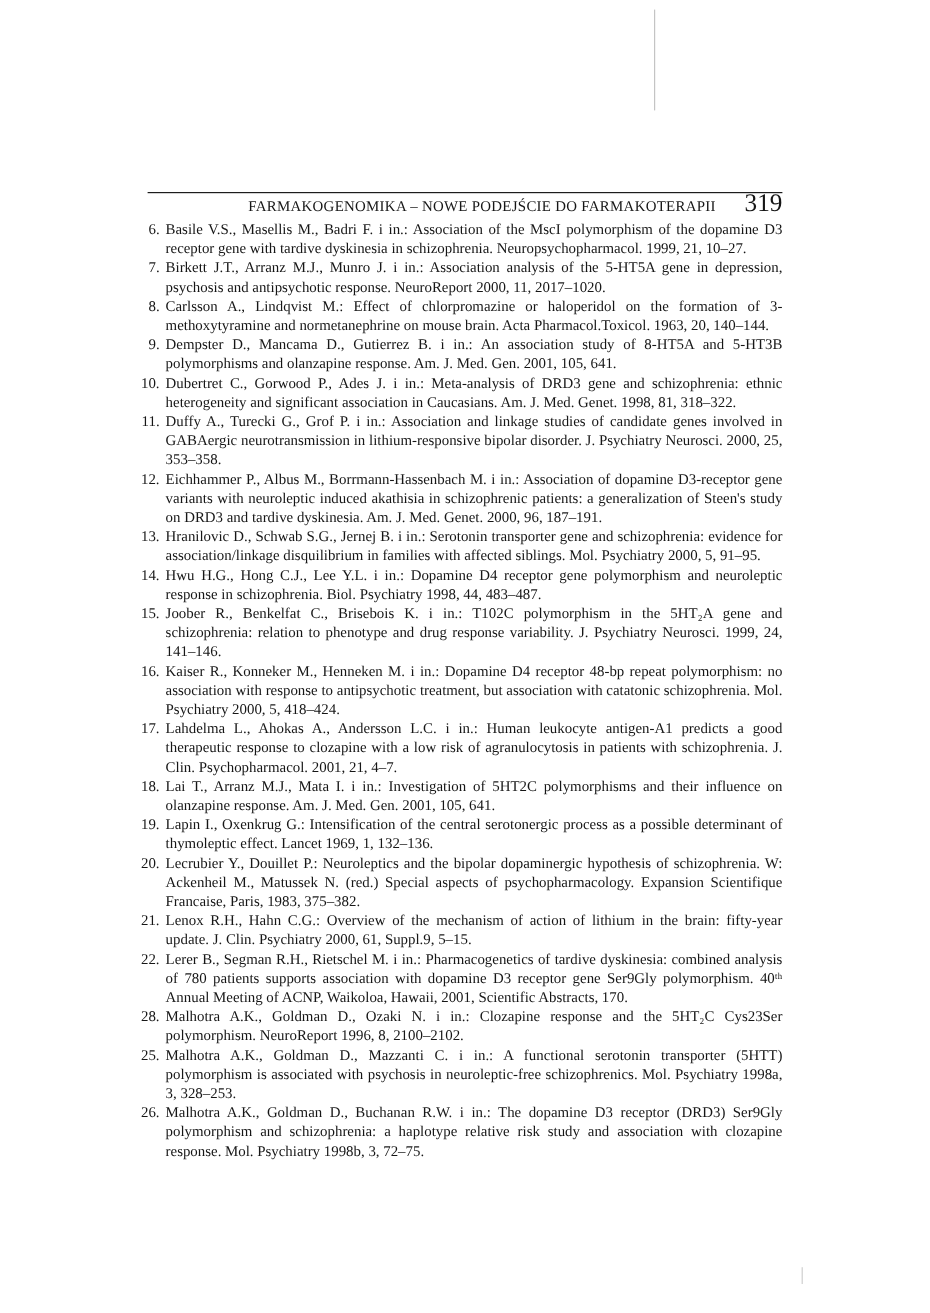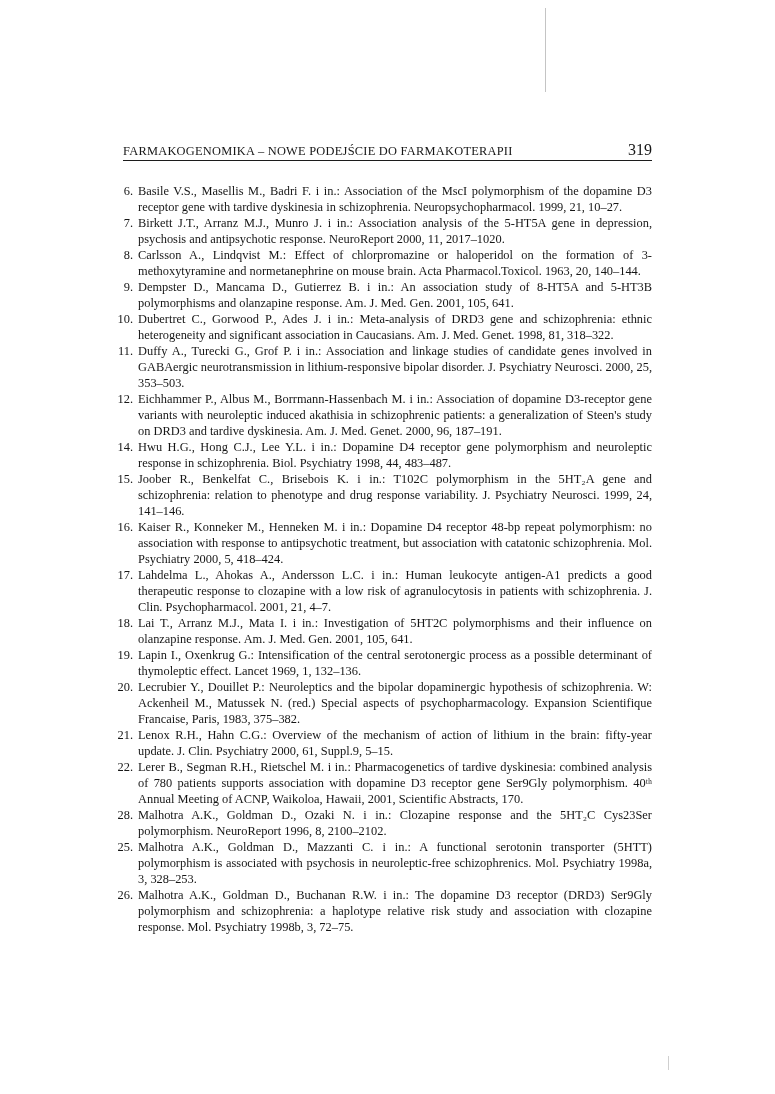--- a/index.html
+++ b/index.html
@@ -11,34 +11,35 @@
       position: relative;
       overflow: hidden;
     }
     .page {
       position: absolute;
       inset: 0;
       background: #ffffff;
     }
     .header {
       position: absolute;
-      top: 141px;
+      top: 157px;
       left: 123px;
       right: 123px;
       display: flex;
-      justify-content: space-between;
+      justify-content: flex-end;
       align-items: baseline;
+      gap: 24px;
     }
     .header-title {
       font-size: 12.4px;
       letter-spacing: 0.25px;
       white-space: nowrap;
     }
     .page-number {
-      font-size: 16px;
+      font-size: 21px;
     }
     .rule {
       position: absolute;
       top: 160px;
       left: 123px;
       right: 123px;
       border-top: 1.2px solid #1c1c1c;
     }
     .refs {
       position: absolute;
@@ -109,25 +110,29 @@
     <div class="ref">
       <span class="ref-num">9.</span>
       <span class="ref-text">Dempster D., Mancama D., Gutierrez B. i in.: An association study of 8-HT5A and 5-HT3B polymorphisms and olanzapine response. Am. J. Med. Gen. 2001, 105, 641.</span>
     </div>
     <div class="ref">
       <span class="ref-num">10.</span>
       <span class="ref-text">Dubertret C., Gorwood P., Ades J. i in.: Meta-analysis of DRD3 gene and schizophrenia: ethnic heterogeneity and significant association in Caucasians. Am. J. Med. Genet. 1998, 81, 318–322.</span>
     </div>
     <div class="ref">
       <span class="ref-num">11.</span>
-      <span class="ref-text">Duffy A., Turecki G., Grof P. i in.: Association and linkage studies of candidate genes involved in GABAergic neurotransmission in lithium-responsive bipolar disorder. J. Psychiatry Neurosci. 2000, 25, 353–503.</span>
+      <span class="ref-text">Duffy A., Turecki G., Grof P. i in.: Association and linkage studies of candidate genes involved in GABAergic neurotransmission in lithium-responsive bipolar disorder. J. Psychiatry Neurosci. 2000, 25, 353–358.</span>
     </div>
     <div class="ref">
       <span class="ref-num">12.</span>
       <span class="ref-text">Eichhammer P., Albus M., Borrmann-Hassenbach M. i in.: Association of dopamine D3-receptor gene variants with neuroleptic induced akathisia in schizophrenic patients: a generalization of Steen's study on DRD3 and tardive dyskinesia. Am. J. Med. Genet. 2000, 96, 187–191.</span>
+    </div>
+    <div class="ref">
+      <span class="ref-num">13.</span>
+      <span class="ref-text">Hranilovic D., Schwab S.G., Jernej B. i in.: Serotonin transporter gene and schizophrenia: evidence for association/linkage disquilibrium in families with affected siblings. Mol. Psychiatry 2000, 5, 91–95.</span>
     </div>
     <div class="ref">
       <span class="ref-num">14.</span>
       <span class="ref-text">Hwu H.G., Hong C.J., Lee Y.L. i in.: Dopamine D4 receptor gene polymorphism and neuroleptic response in schizophrenia. Biol. Psychiatry 1998, 44, 483–487.</span>
     </div>
     <div class="ref">
       <span class="ref-num">15.</span>
       <span class="ref-text">Joober R., Benkelfat C., Brisebois K. i in.: T102C polymorphism in the 5HT₂A gene and schizophrenia: relation to phenotype and drug response variability. J. Psychiatry Neurosci. 1999, 24, 141–146.</span>
     </div>
     <div class="ref">

